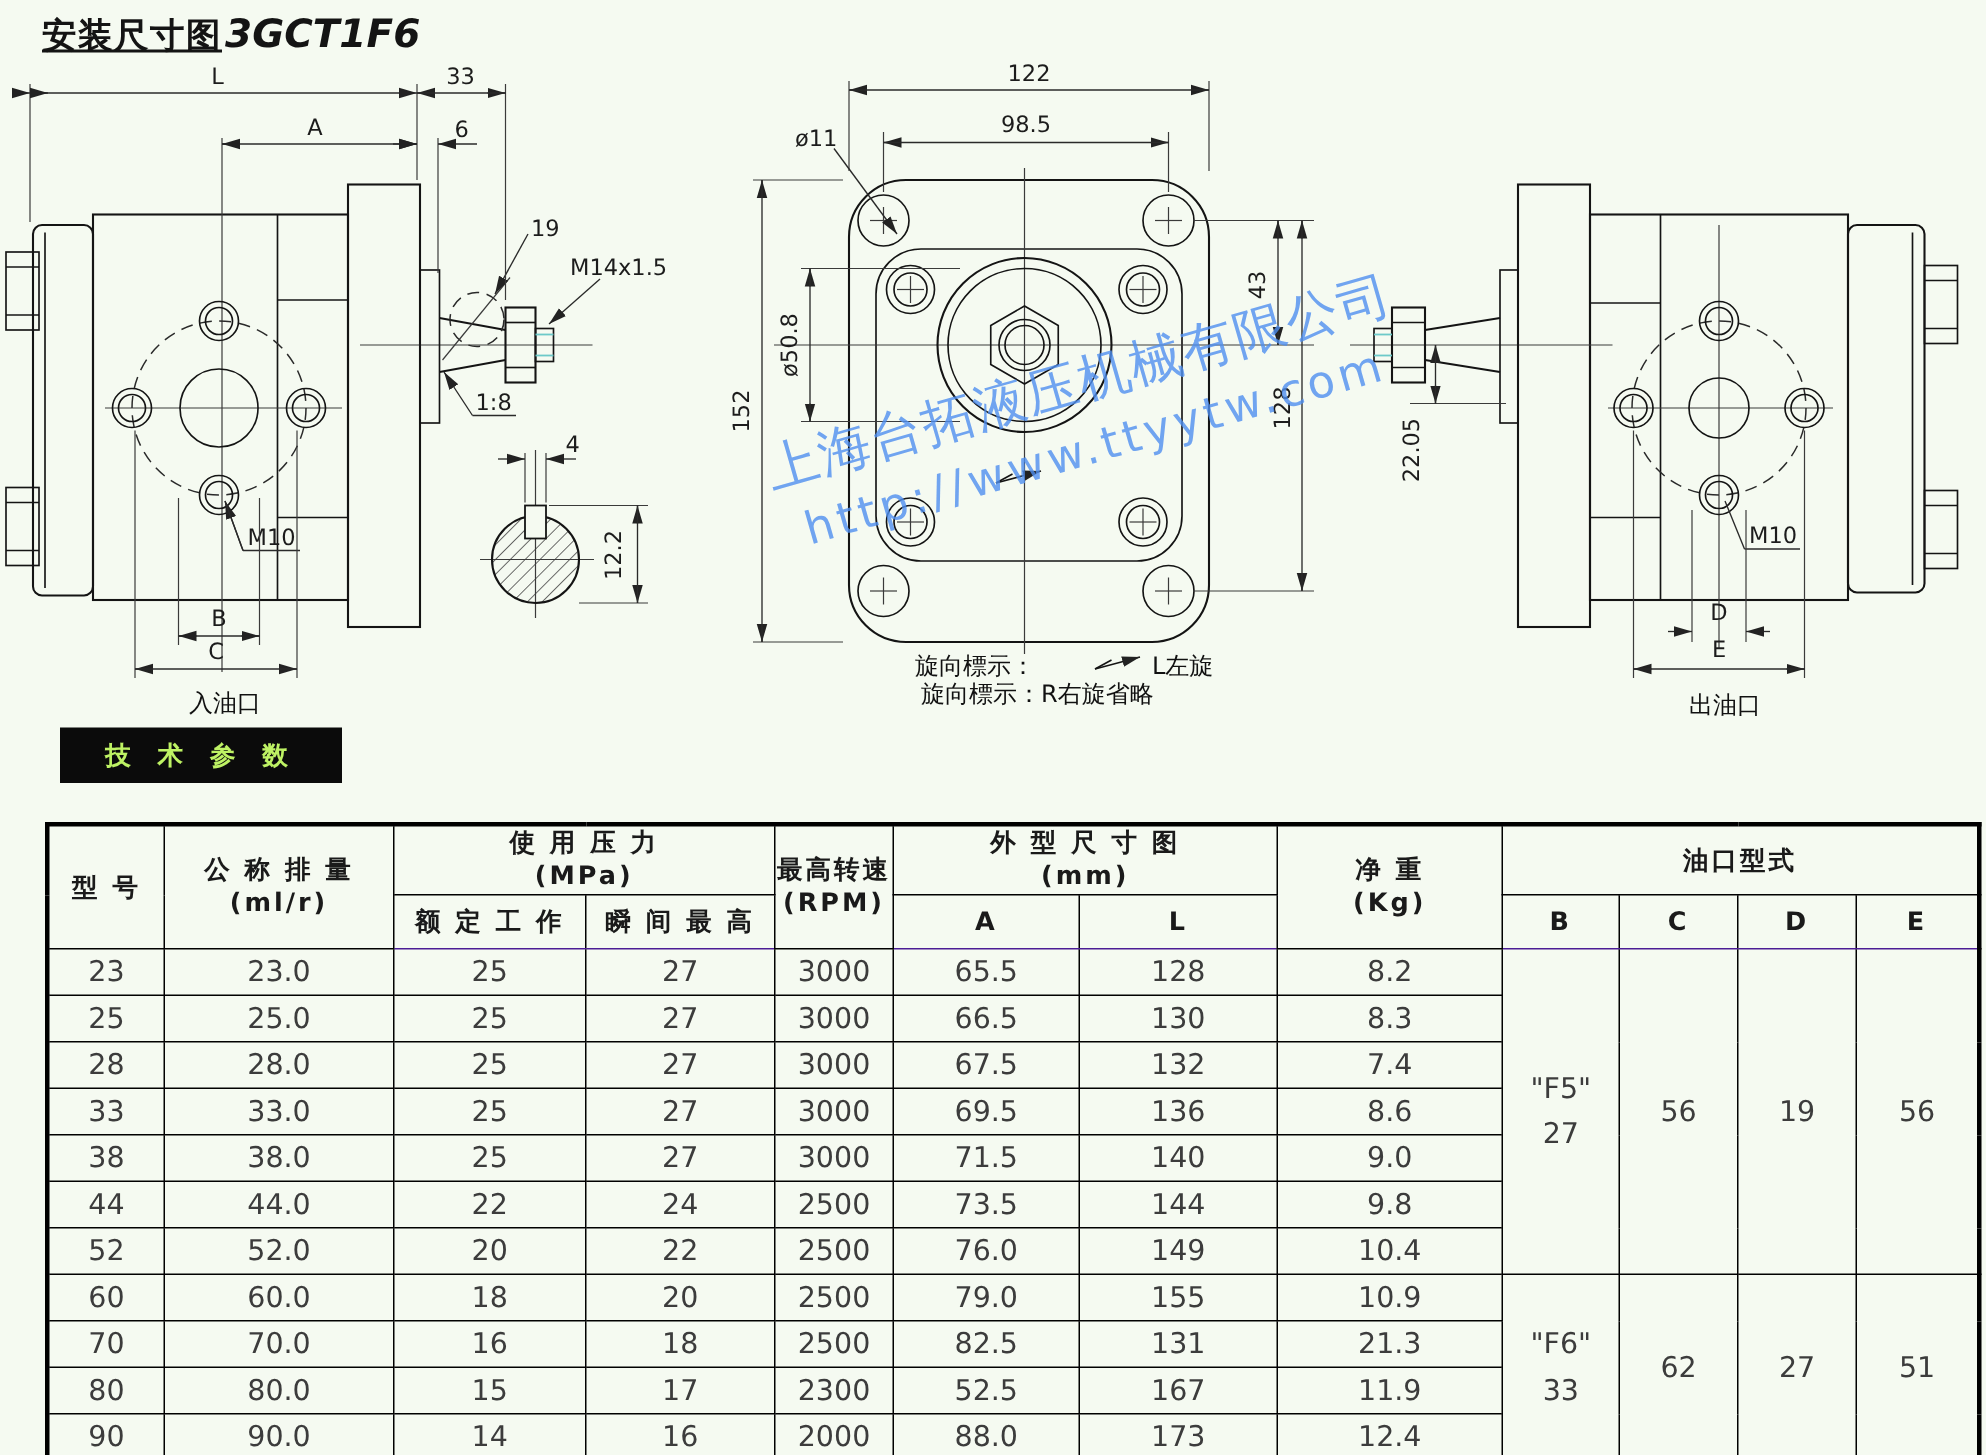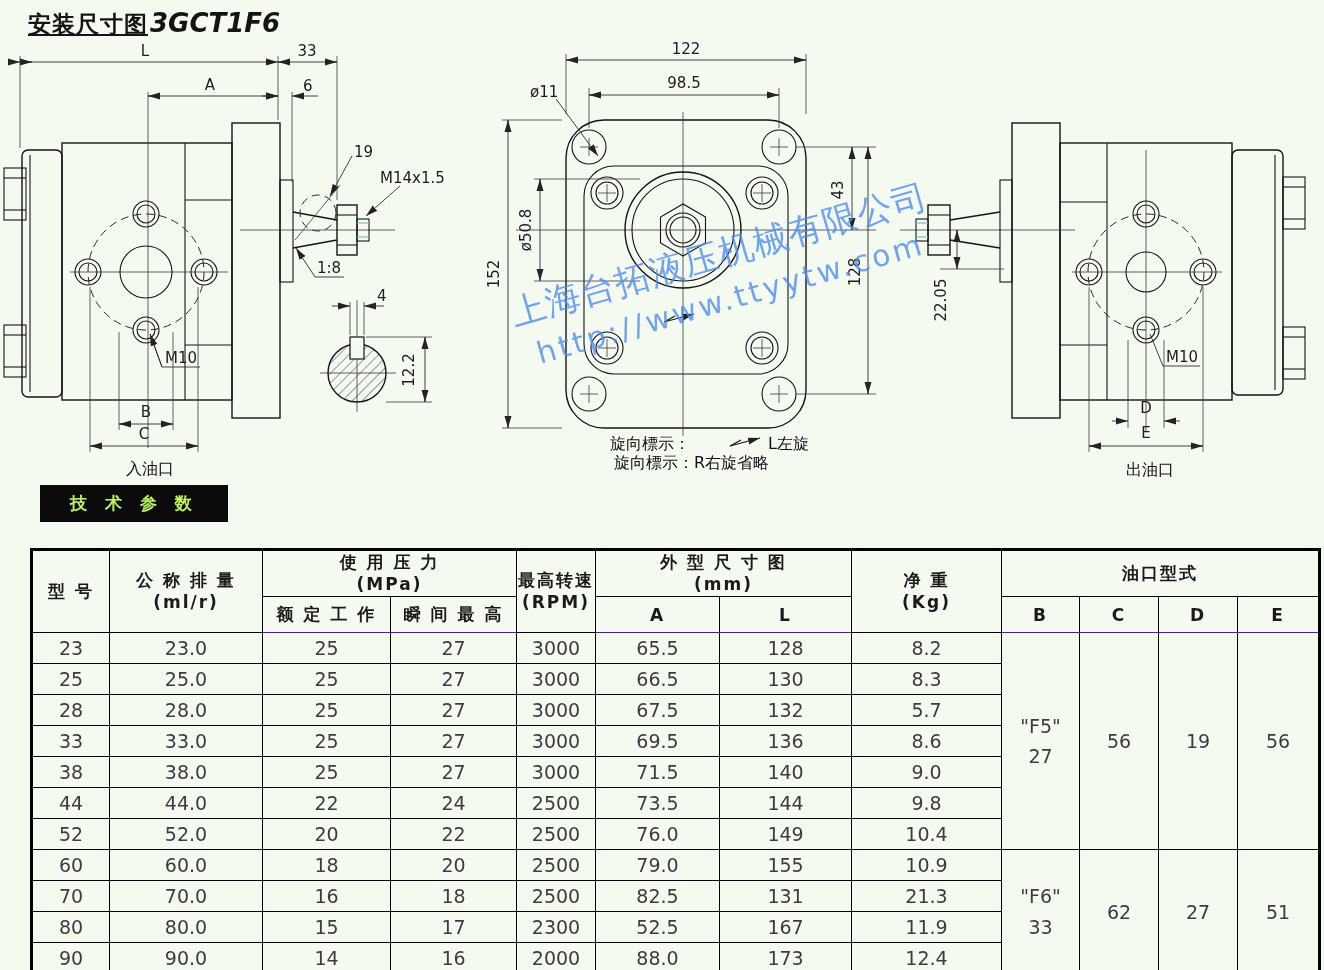--- a/index.html
+++ b/index.html
@@ -425,21 +425,21 @@
         <td>8.3</td>
       </tr>
     <tr>
         <td>28</td>
         <td>28.0</td>
         <td>25</td>
         <td>27</td>
         <td>3000</td>
         <td>67.5</td>
         <td>132</td>
-        <td>5.7</td>
+        <td>7.4</td>
       </tr>
     <tr>
         <td>33</td>
         <td>33.0</td>
         <td>25</td>
         <td>27</td>
         <td>3000</td>
         <td>69.5</td>
         <td>136</td>
         <td>8.6</td>

